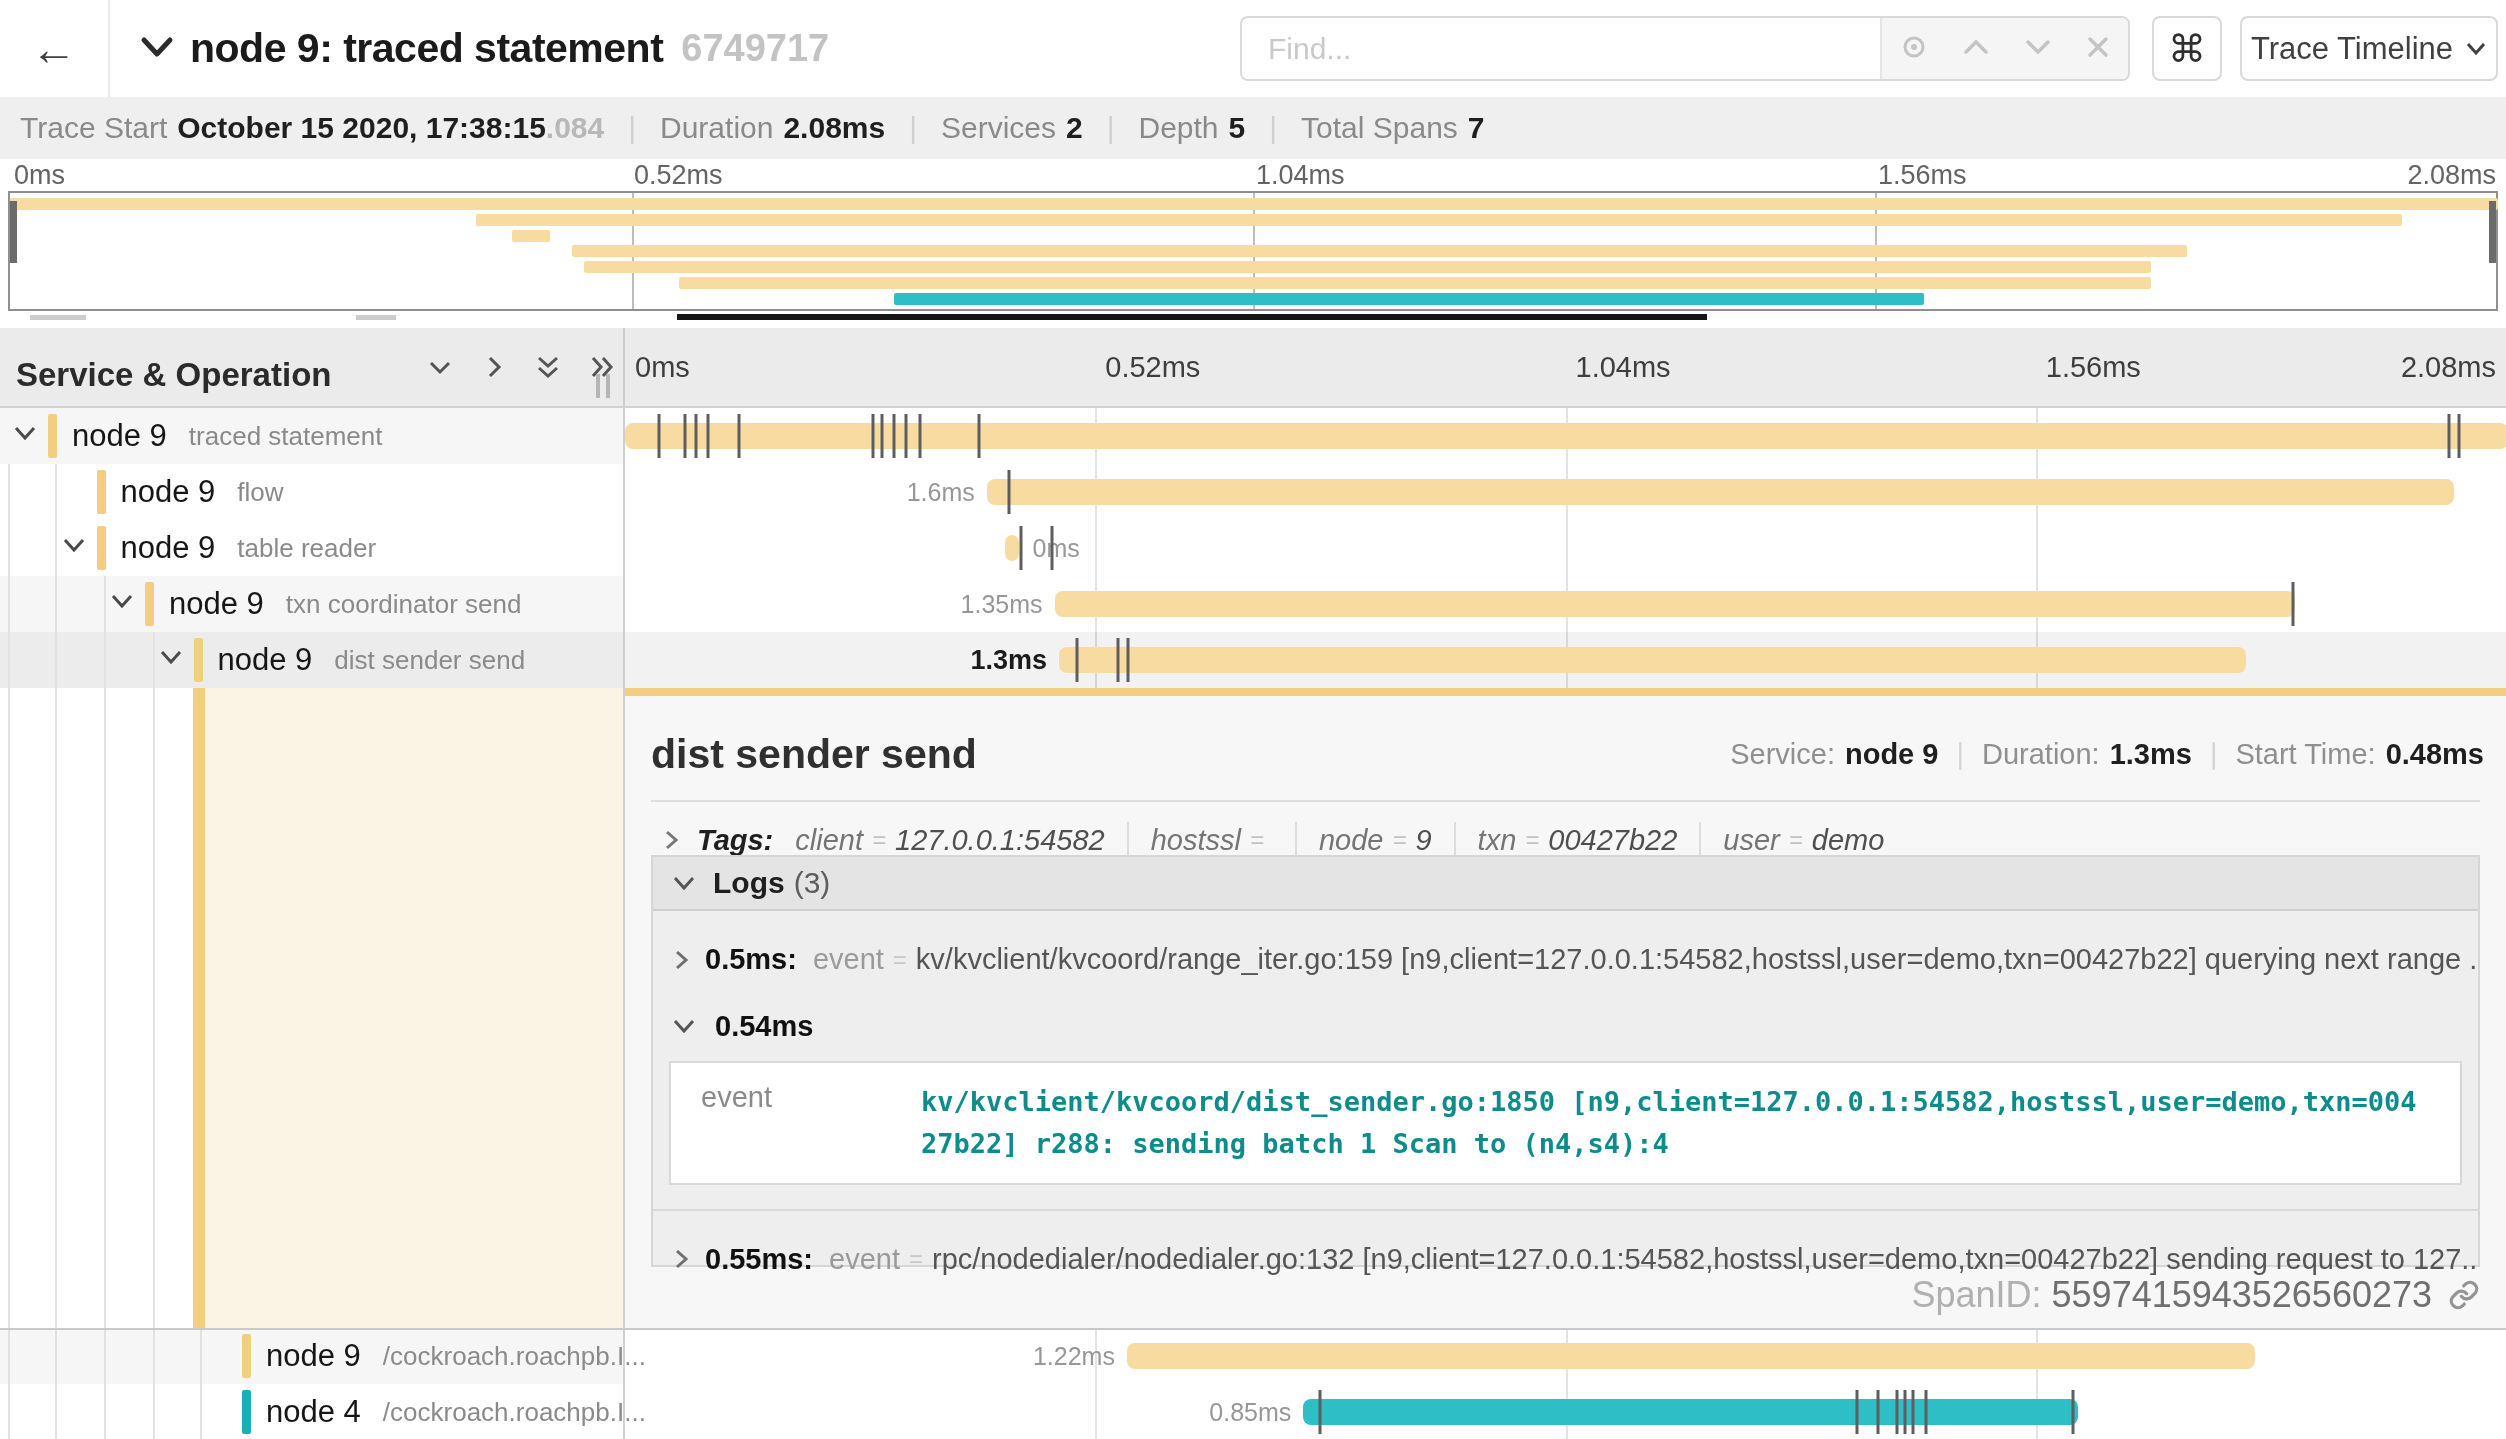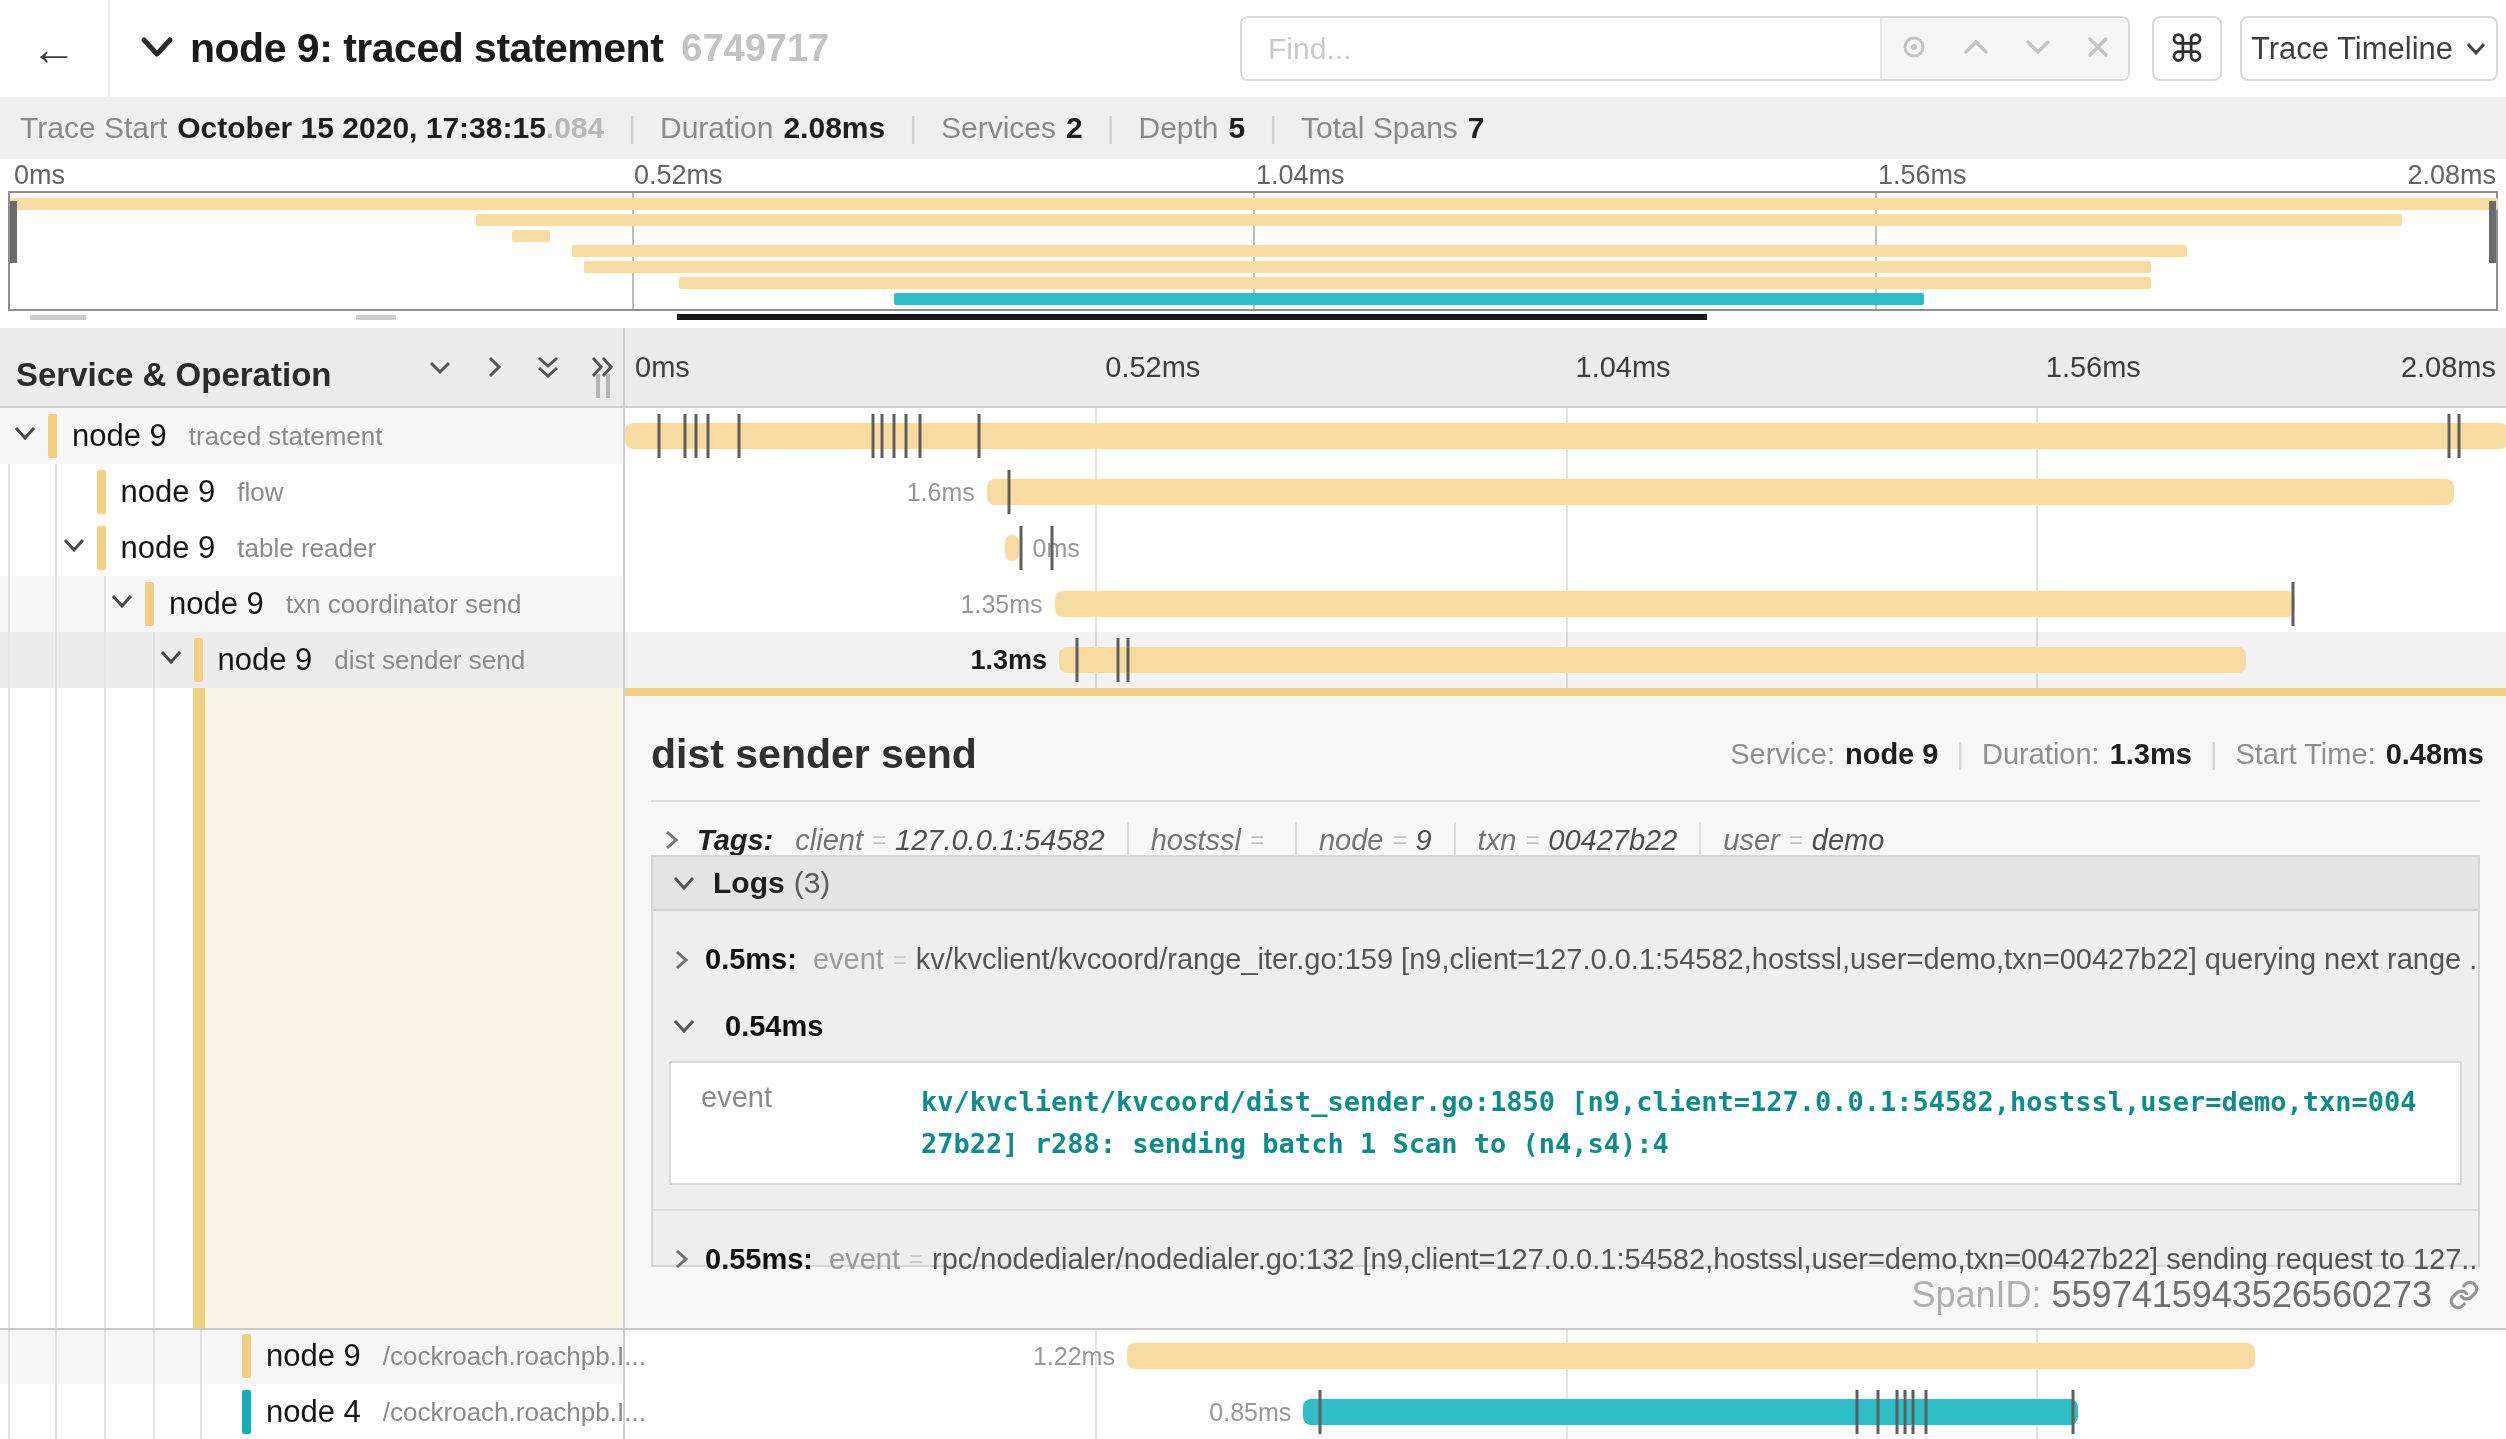--- a/index.html
+++ b/index.html
@@ -466,21 +466,21 @@
                 </span>
                 <span class="log-time">0.5ms:</span>
                 <span class="log-key">event</span>
                 <span class="log-eq">=</span>
                 <span class="log-val">kv/kvclient/kvcoord/range_iter.go:159 [n9,client=127.0.0.1:54582,hostssl,user=demo,txn=00427b22] querying next range ...</span>
               </div>
               <div class="log-exp-hdr">
                 <span class="caret" style="color: rgb(85, 85, 85);"><svg width="26" height="20" viewBox="0 0 26 20">
                     <polyline points="4,5 13,15 22,5" fill="none" stroke="currentColor" stroke-width="3"></polyline>
                   </svg></span>
-                <span class="log-time" style="margin-left: 28px;">0.54ms</span>
+                <span class="log-time" style="margin-left: 18px;">0.54ms</span>
               </div>
               <div class="log-box">
                 <div class="field">event</div>
                 <div class="mono">kv/kvclient/kvcoord/dist_sender.go:1850 [n9,client=127.0.0.1:54582,hostssl,user=demo,txn=00427b22] r288: sending batch 1 Scan to (n4,s4):4</div>
               </div>
               <div class="log-line bordered">
                 <span class="caret">
                   <svg width="20" height="26" viewBox="0 0 20 26">
                     <polyline points="6,5 15,13 6,21" fill="none" stroke="currentColor" stroke-width="3"></polyline>
                   </svg>

